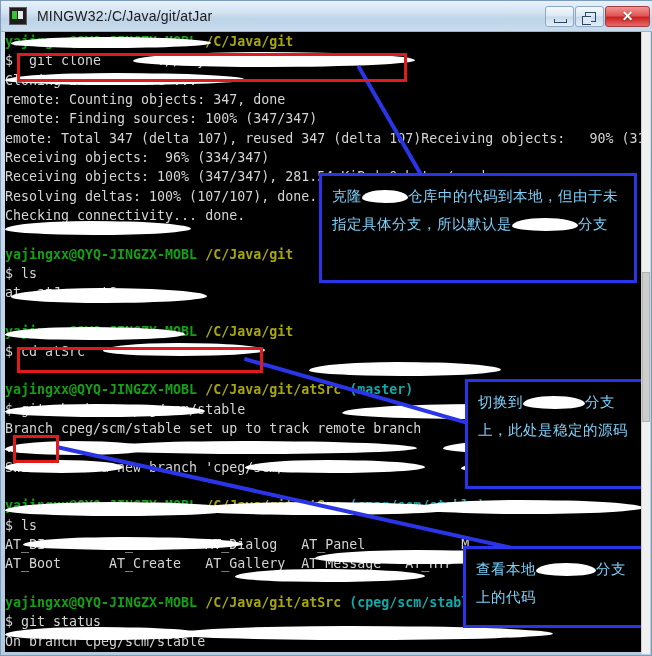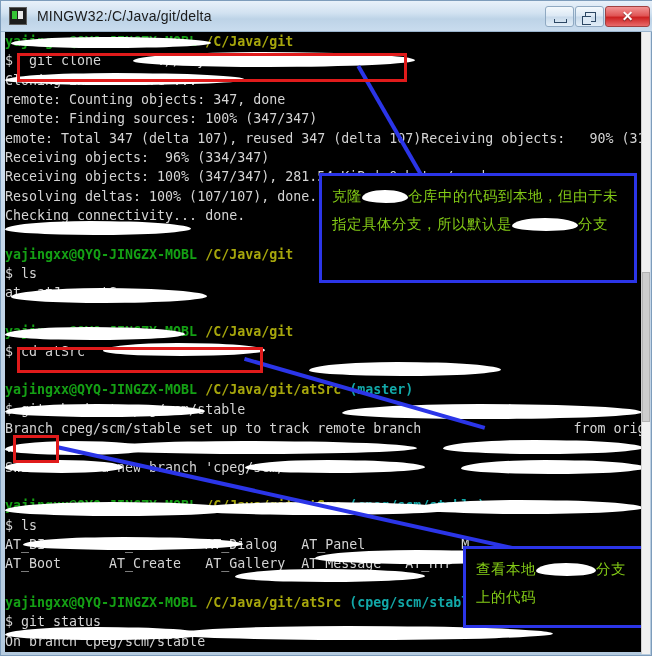--- a/index.html
+++ b/index.html
@@ -187,21 +187,21 @@
     box-sizing: border-box;
     pointer-events: none;
   }
 
   
   .notebox {
     position: absolute;
     border: 3px solid #2b35e8;
     background: #000000;
     box-sizing: border-box;
-    color: #84cc16;
+    color: #7dd3fc;
     font-family: "DejaVu Sans", sans-serif;
     font-size: 14.5px;
     line-height: 28px;
     padding: 6px 9px 6px 10px;
     letter-spacing: 0.5px;
   }
   .notebox .hide {
     display: inline-block;
     background: #ffffff;
     border-radius: 50% 50% 48% 52% / 62% 58% 42% 38%;
@@ -217,21 +217,21 @@
     pointer-events: none;
   }
 </style>
 </head>
 <body>
 
 <div id="window">
 
   <div id="titlebar">
     <div id="win-icon"></div>
-    <div id="win-title">MINGW32:/C/Java/git/delta</div>
+    <div id="win-title">MINGW32:/C/Java/git/atJar</div>
     <div id="win-buttons">
       <div class="winbtn">
         <span class="glyph-min"></span>
       </div>
       <div class="winbtn">
         <span class="glyph-max"></span>
       </div>
       <div class="winbtn close">
         <span class="glyph-close">✕</span>
       </div>
@@ -272,20 +272,23 @@
   </div>
 
   <div class="redbox" style="left:16px; top:52px; width:390px; height:29px;"></div>
   <div class="redbox" style="left:16px; top:346px; width:246px; height:26px;"></div>
   <div class="redbox" style="left:12px; top:434px; width:46px; height:28px;"></div>
 
   <div class="notebox" style="left:318px; top:172px; width:318px; height:110px;">
     <span>克隆<span class="hide" style="width:46px"></span>仓库中的代码到本地，但由于未指定具体分支，所以默认是<span class="hide" style="width:66px"></span>分支</span>
   </div>
 
+  <div class="notebox" style="left:464px; top:378px; width:184px; height:110px;">
+    <span>切换到<span class="hide" style="width:62px"></span>分支上，此处是稳定的源码</span>
+  </div>
 
   <div class="notebox" style="left:462px; top:545px; width:186px; height:82px;">
     <span>查看本地<span class="hide" style="width:60px"></span>分支上的代码</span>
   </div>
 
   <div id="scrollbar">
     <div id="scroll-thumb"></div>
   </div>
 
 </div>

